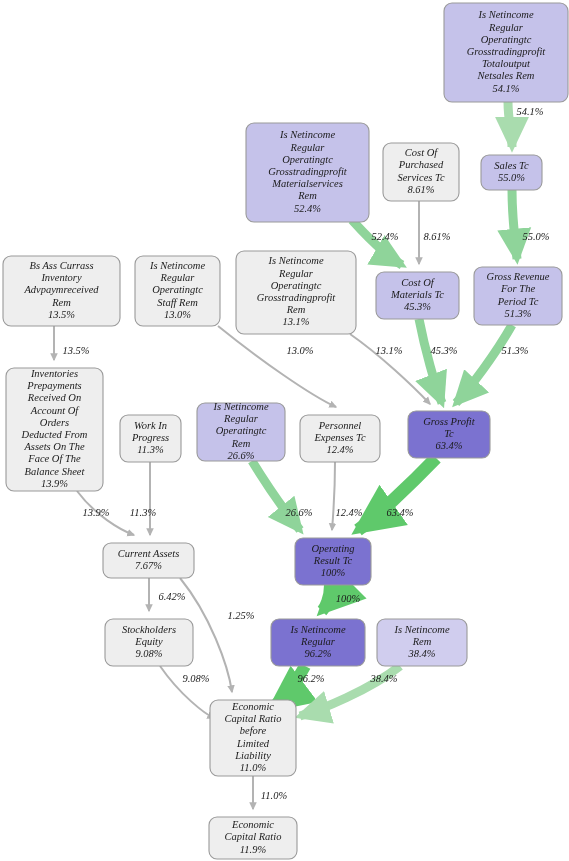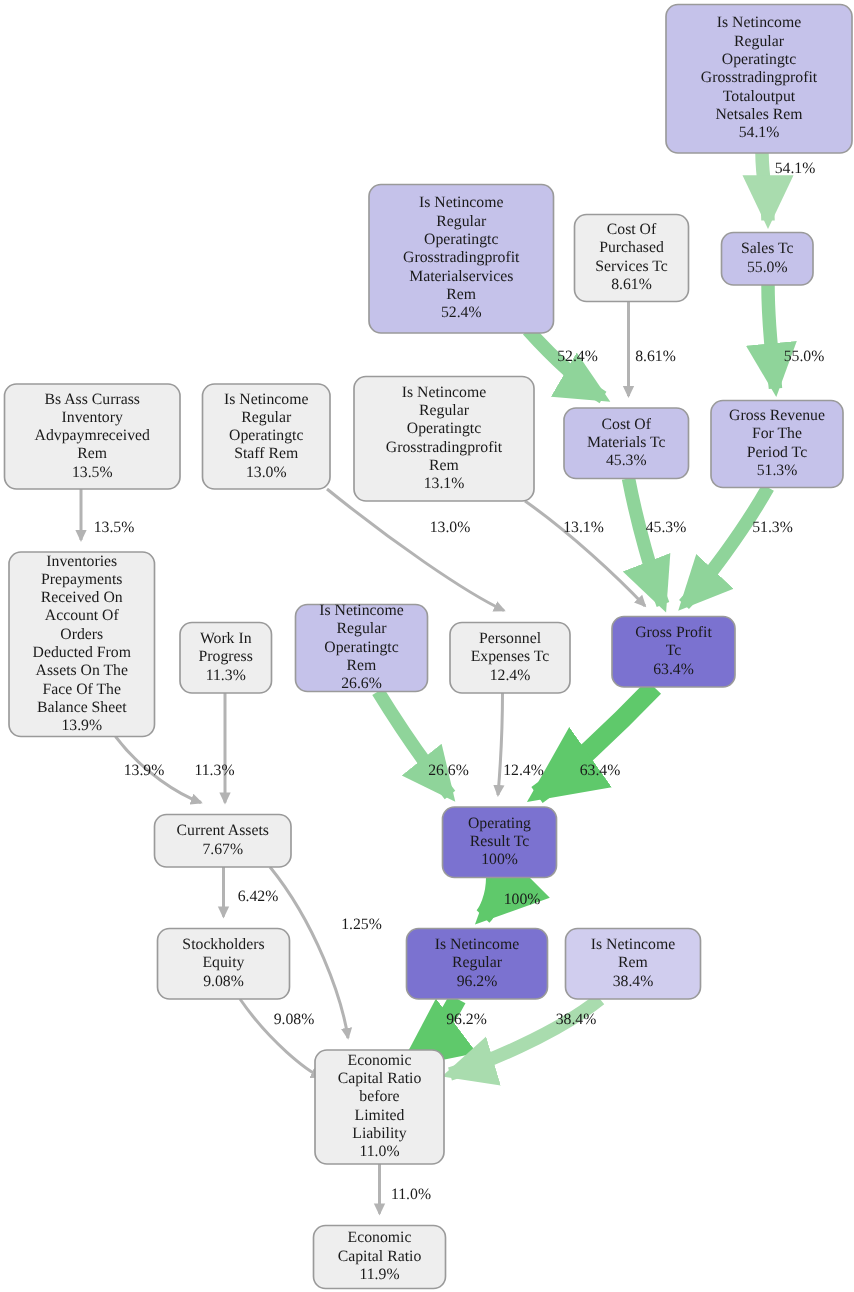--- a/index.html
+++ b/index.html
@@ -9,20 +9,21 @@
   }
   body {
     font-family: "Liberation Serif", "DejaVu Serif", serif;
   }
   #graph-canvas {
     position: relative;
     width: 569px;
     height: 861px;
     overflow: hidden;
     background: #ffffff;
+    font-style: italic;
   }
   svg#graph-svg {
     position: absolute;
     left: 0;
     top: 0;
     width: 569px;
     height: 861px;
   }
   .node-label {
     font-family: "Liberation Serif", "DejaVu Serif", serif;

